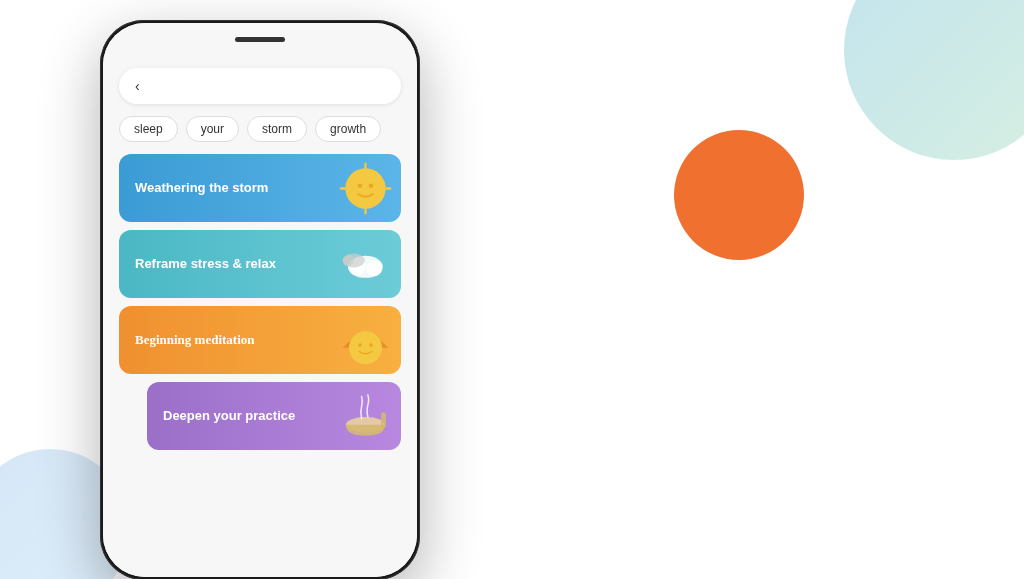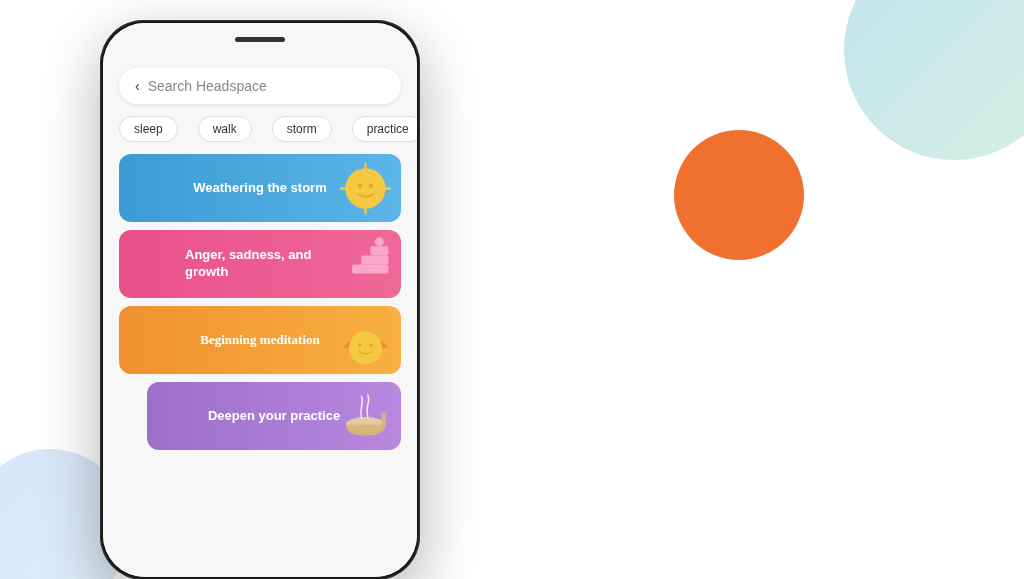--- a/index.html
+++ b/index.html
@@ -116,21 +116,21 @@
 
     .search-text {
       color: #888;
       font-size: 14px;
       flex: 1;
     }
 
     
     .filter-tags {
       display: flex;
-      gap: 20px;
+      gap: 8px;
       padding: 0 16px 12px;
       flex-wrap: nowrap;
     }
 
     .tag {
       background: #fff;
       border: 1.5px solid #ddd;
       border-radius: 20px;
       padding: 5px 14px;
       font-size: 12px;
@@ -144,21 +144,21 @@
       flex-direction: column;
       gap: 8px;
       padding: 0 16px;
     }
 
     .card {
       border-radius: 12px;
       height: 68px;
       display: flex;
       align-items: center;
-      justify-content: center;
+      justify-content: flex-start;
       padding: 16px 16px;
       position: relative;
       overflow: hidden;
     }
 
     .card-title {
       color: #ffffff;
       font-size: 13px;
       font-weight: 600;
       max-width: 60%;
@@ -243,28 +243,27 @@
 <div class="orange-circle"></div>
 
 <div class="phone-wrapper">
   <div class="phone-outer">
     <div class="phone-inner">
       <div class="phone-speaker"></div>
       <div class="phone-screen">
 
         <div class="search-bar">
           <span class="back-arrow">‹</span>
-          <span class="search-text">Search Headspace</span>
         </div>
 
         <div class="filter-tags">
           <span class="tag">sleep</span>
-          <span class="tag">walk</span>
+          <span class="tag">your</span>
           <span class="tag">storm</span>
-          <span class="tag">practice</span>
+          <span class="tag">growth</span>
         </div>
 
         <div class="cards-container">
 
           <div class="card card-1">
             <span class="card-title">Weathering the storm</span>
             <div class="card-illustration">
               <svg class="sun-illustration" viewBox="0 0 60 60">
                 <circle cx="30" cy="30" r="22" fill="#f5c842"></circle>
 
@@ -273,34 +272,35 @@
                 <path d="M22 36 Q30 42 38 36" stroke="#e8a820" stroke-width="2" fill="none" stroke-linecap="round"></path>
 
                 <line x1="30" y1="3" x2="30" y2="9" stroke="#f5c842" stroke-width="2.5" stroke-linecap="round"></line>
                 <line x1="30" y1="51" x2="30" y2="57" stroke="#f5c842" stroke-width="2.5" stroke-linecap="round"></line>
                 <line x1="3" y1="30" x2="9" y2="30" stroke="#f5c842" stroke-width="2.5" stroke-linecap="round"></line>
                 <line x1="51" y1="30" x2="57" y2="30" stroke="#f5c842" stroke-width="2.5" stroke-linecap="round"></line>
               </svg>
             </div>
           </div>
 
-
-          <div class="card card-3">
-            <span class="card-title">Anger, sadness, and growth</span>
+          <div class="card card-2">
+            <span class="card-title">Reframe stress &amp; relax</span>
             <div class="card-illustration">
-              <svg class="steps-illustration" viewBox="0 0 55 60">
-
-                <rect x="30" y="10" width="20" height="10" rx="2" fill="#f9a8c9"></rect>
-                <rect x="20" y="20" width="30" height="10" rx="2" fill="#f9a8c9"></rect>
-                <rect x="10" y="30" width="40" height="10" rx="2" fill="#f9a8c9"></rect>
-
-                <circle cx="40" cy="5" r="5" fill="#f9a8c9"></circle>
+              <svg class="cloud-illustration" viewBox="0 0 70 50">
+
+                <ellipse cx="35" cy="28" rx="22" ry="14" fill="white" opacity="0.9"></ellipse>
+                <circle cx="24" cy="28" r="11" fill="white" opacity="0.9"></circle>
+                <circle cx="46" cy="30" r="10" fill="white" opacity="0.9"></circle>
+
+                <ellipse cx="20" cy="20" rx="14" ry="9" fill="#ccc" opacity="0.7"></ellipse>
+                <circle cx="13" cy="20" r="7" fill="#ccc" opacity="0.7"></circle>
               </svg>
             </div>
           </div>
+
 
           <div class="card card-4">
             <span class="card-title">Beginning meditation</span>
             <div class="card-illustration">
               <svg class="meditation-illustration" viewBox="0 0 60 60">
 
                 <path d="M5 38 Q30 10 55 38 Z" fill="#e07820" opacity="0.6"></path>
                 <circle cx="30" cy="38" r="18" fill="#f5c842"></circle>
 
                 <circle cx="24" cy="35" r="2" fill="#e8a820"></circle>

